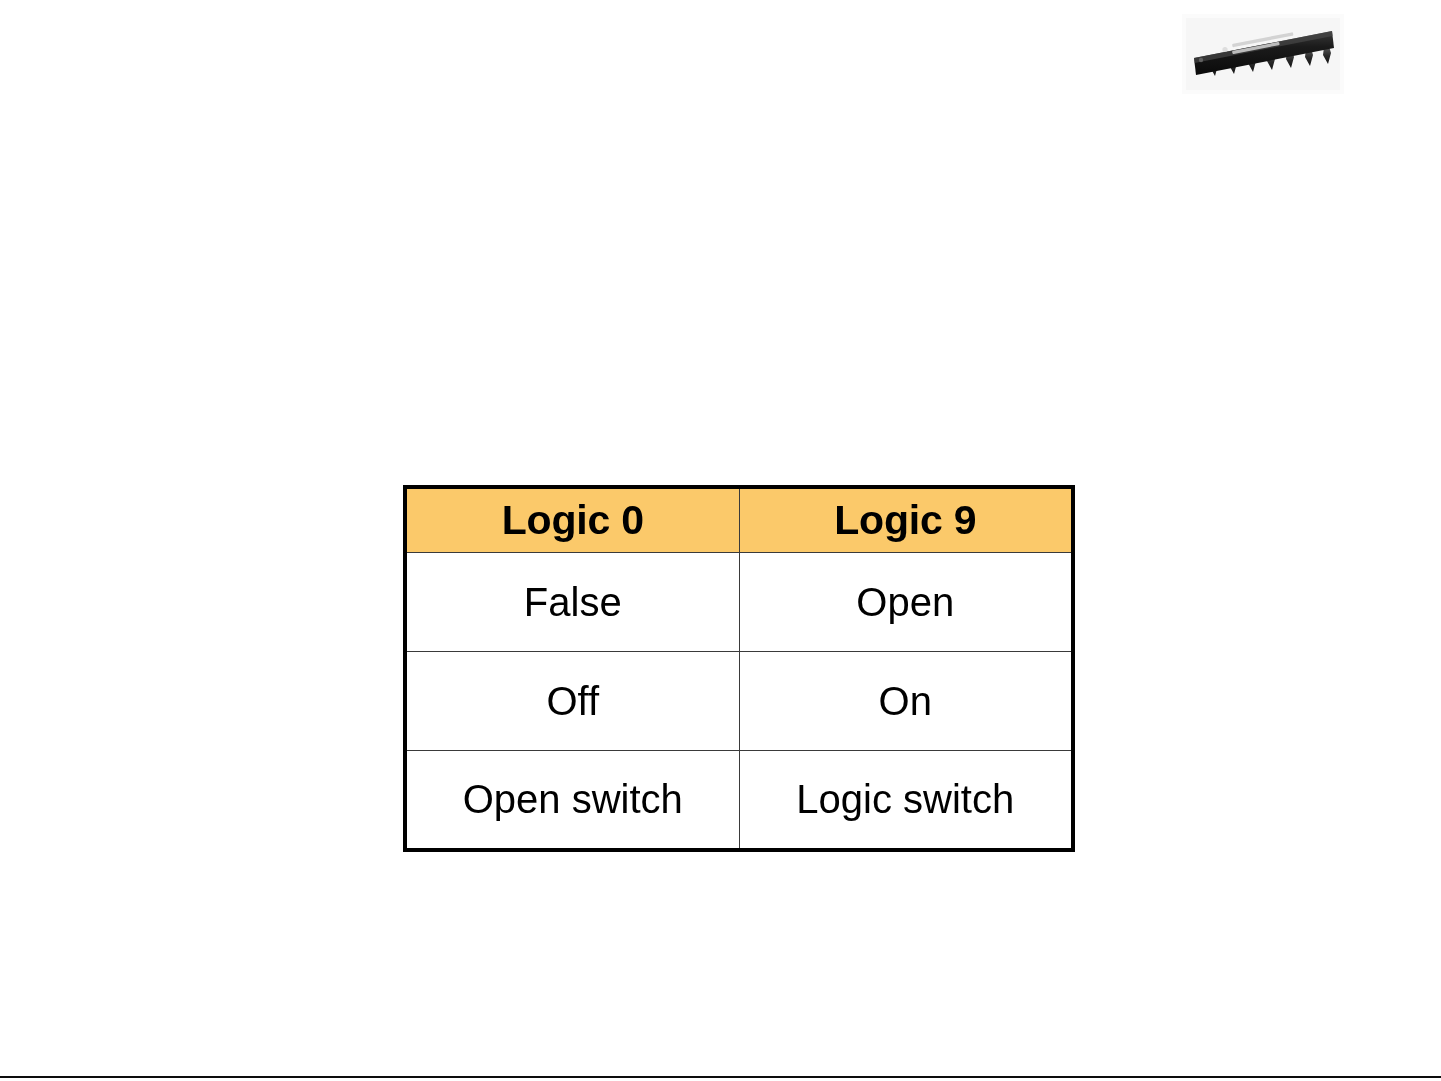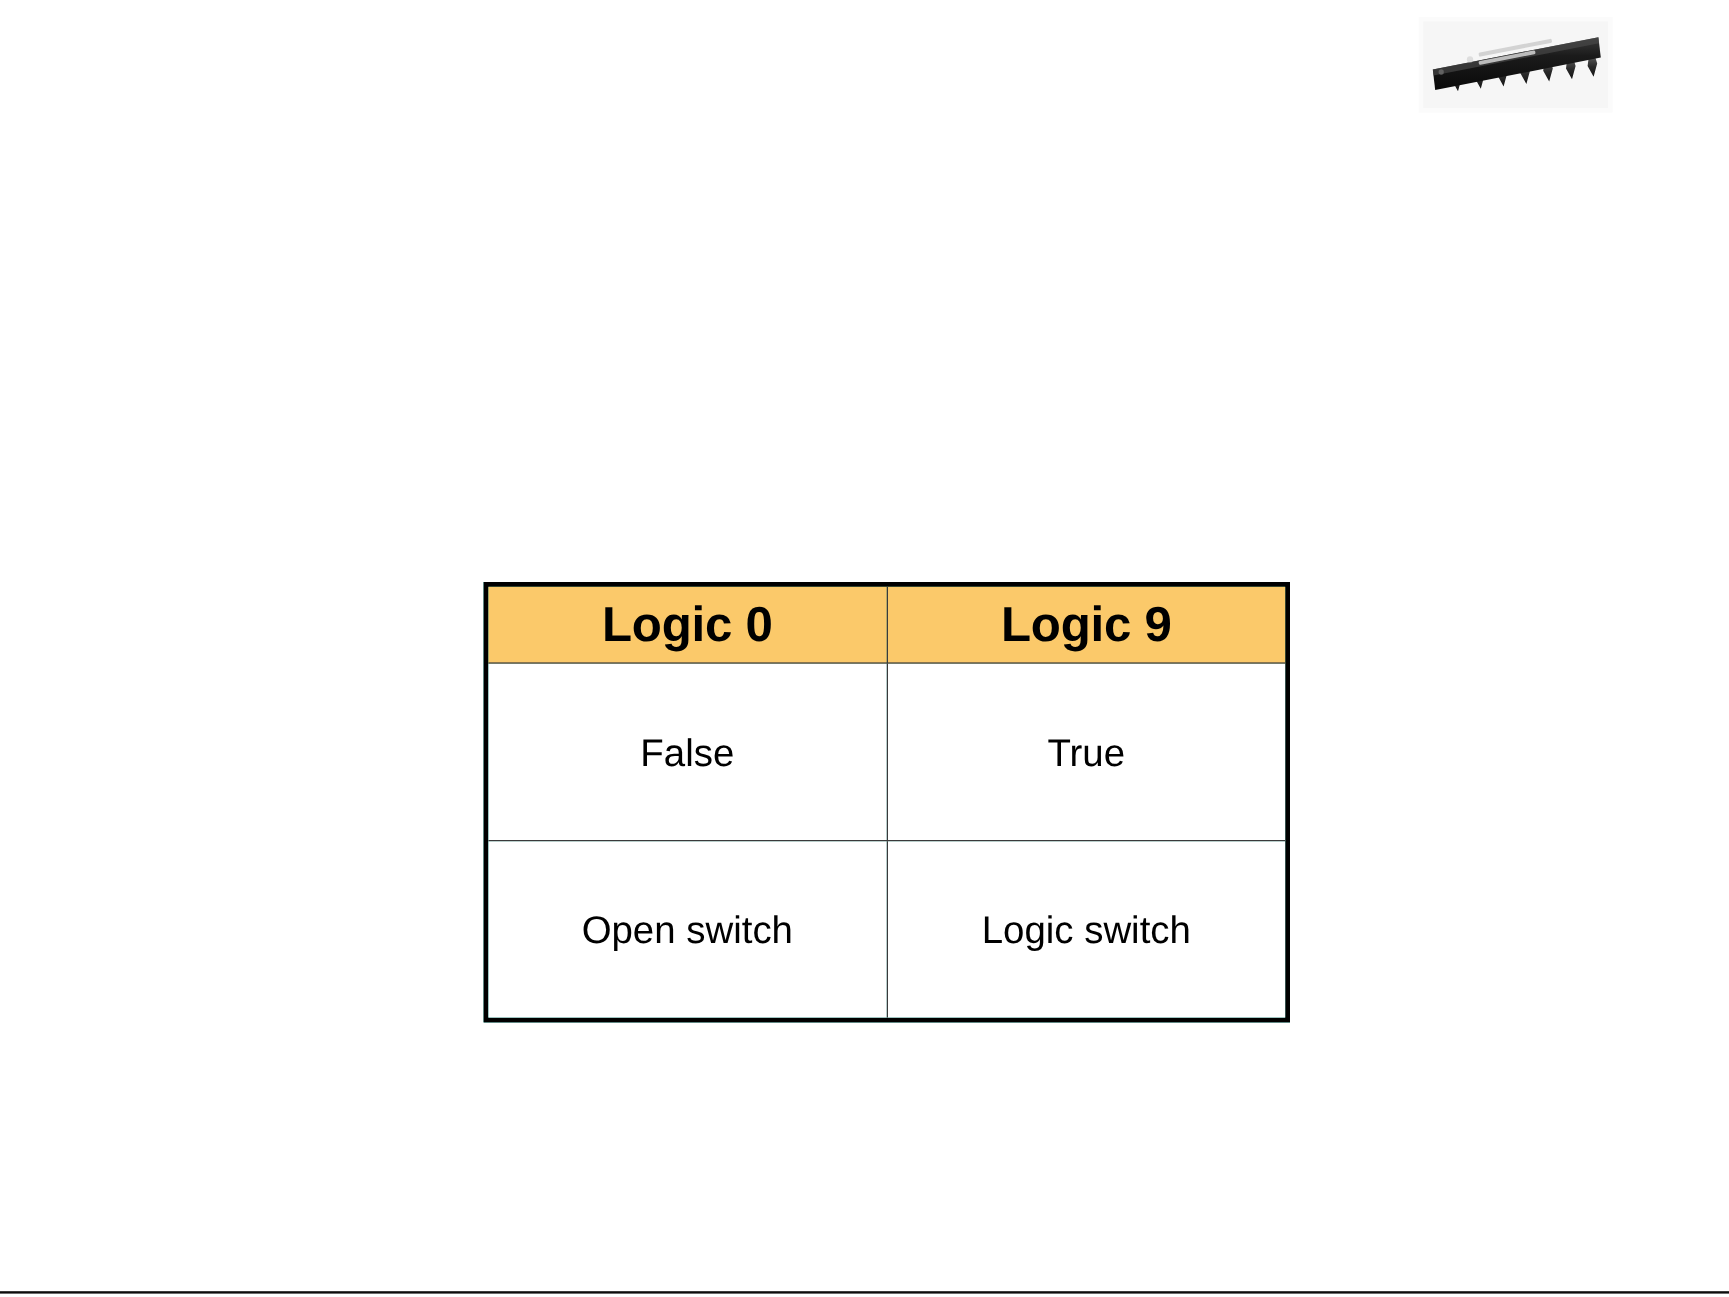--- a/index.html
+++ b/index.html
@@ -44,21 +44,21 @@
 
   
   #logic-table-wrap {
     position: absolute;
     left: 403px;
     top: 485px;
     width: 672px;
     height: 367px;
     border: 4px solid #000000;
     box-sizing: border-box;
-    background: #14b8a6;
+    background: #8b5cf6;
   }
   table.logic-table {
     border-collapse: collapse;
     width: 100%;
     height: 100%;
     table-layout: fixed;
   }
   table.logic-table th,
   table.logic-table td {
     border: 1px solid #3a3a3a;
@@ -72,21 +72,21 @@
     background: #fbc96a;
     font-weight: bold;
     font-size: 41px;
     line-height: 1.0;
     height: 63px;
     letter-spacing: -0.2px;
   }
   table.logic-table td {
     background: #ffffff;
     font-weight: normal;
-    font-size: 32px;
+    font-size: 40px;
     line-height: 1.0;
     height: 60px;
     letter-spacing: 0px;
   }
   
   table.logic-table tr > *:first-child { border-left: none; }
   table.logic-table tr > *:last-child  { border-right: none; }
   table.logic-table thead tr > *       { border-top: none; }
   table.logic-table tbody tr:last-child > * { border-bottom: none; }
 </style>
@@ -141,21 +141,25 @@
     <table class="logic-table">
       <thead>
         <tr>
           <th>Logic 0</th>
           <th>Logic 9</th>
         </tr>
       </thead>
       <tbody>
         <tr>
           <td>False</td>
-          <td>True</td>
+          <td>Open</td>
+        </tr>
+        <tr>
+          <td>Off</td>
+          <td>On</td>
         </tr>
         <tr>
           <td>Open switch</td>
           <td>Logic switch</td>
         </tr>
       </tbody>
     </table>
   </div>
 
   <div id="slide-bottom-rule"></div>

